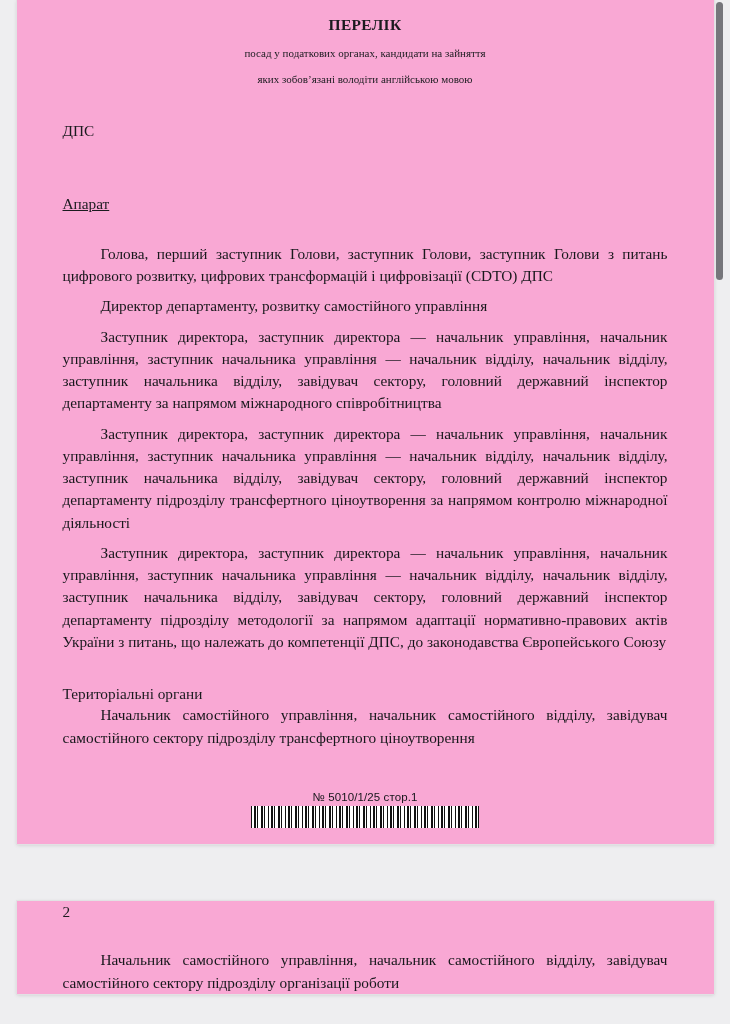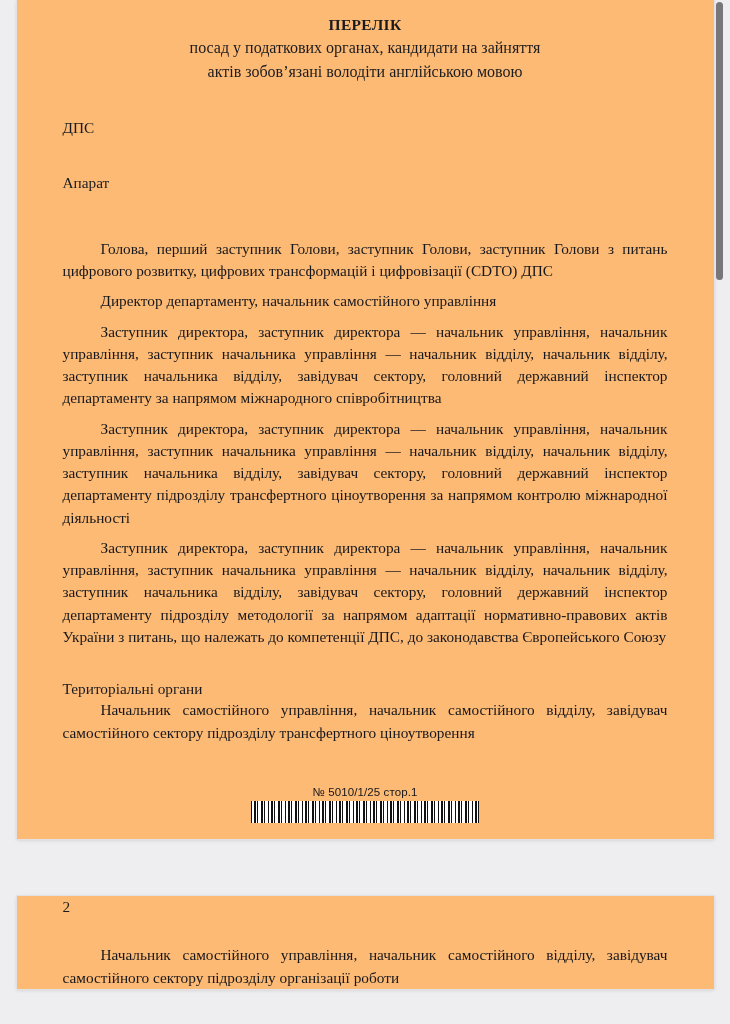--- a/index.html
+++ b/index.html
@@ -27,21 +27,21 @@
   .pages {
     position: absolute;
     top: 0;
     left: 0;
     right: 0;
   }
 
   
   .page {
     position: relative;
-    background: #fdba74;
+    background: #f9a8d4;
     margin: 0 auto;
     width: 697px;
     box-sizing: border-box;
     box-shadow: 0 0 0 1px #e2e2e4, 0 1px 4px rgba(0,0,0,0.16);
   }
   .page + .page {
     margin-top: 13px;
   }
 
   .page-inner {
@@ -54,47 +54,47 @@
     text-align: center;
     font-size: 15.5px;
     letter-spacing: .3px;
     color: #1b1b1f;
     margin: 0;
     padding-top: 14px;
     line-height: 1.42;
   }
   .doc-subtitle {
     text-align: center;
-    font-size: 16px;
+    font-size: 11px;
     color: #1b1b1f;
-    margin: 0;
+    margin: 9px;
     line-height: 1.5;
     padding: 0 6px;
   }
 
   .center-head {
     font-size: 15.3px;
     color: #1b1b1f;
     line-height: 1.4;
   }
   .center-head.gap-lg   { margin-top: 33px; }
-  .center-head.gap-md   { margin-top: 34px; }
+  .center-head.gap-md   { margin-top: 52px; text-decoration: underline; }
   .center-head.gap-terr { margin-top: 30px; font-family: Liberation Serif, serif; }
 
   p.body-par {
     font-size: 15.3px;
     color: #18181c;
     line-height: 1.455;
     text-align: justify;
     text-indent: 38px;
     margin: 0;
     hyphens: none;
   }
   p.body-par + p.body-par { margin-top: 8px; }
-  p.body-par.first { margin-top: 44px; }
+  p.body-par.first { margin-top: 28px; }
   p.body-par.after-head { margin-top: 23px; }
   p.body-par.no-just { text-align: left; }
 
   
   .page-footer {
     margin-top: 42px;
     padding-bottom: 12px;
     text-align: center;
   }
   .barcode-label {
@@ -142,29 +142,29 @@
 
 <div class="viewer">
   <div class="pages">
 
     <div class="page">
       <div class="page-inner">
 
         <h1 class="doc-title">ПЕРЕЛІК</h1>
 
         <div class="doc-subtitle">посад у податкових органах, кандидати на зайняття</div>
-        <div class="doc-subtitle">актів зобов’язані володіти англійською мовою</div>
+        <div class="doc-subtitle">яких зобов’язані володіти англійською мовою</div>
 
         <div class="center-head gap-lg">ДПС</div>
 
         <div class="center-head gap-md">Апарат</div>
 
         <p class="body-par first">Голова, перший заступник Голови, заступник Голови, заступник Голови з питань цифрового розвитку, цифрових трансформацій і цифровізації (CDTO) ДПС</p>
 
-        <p class="body-par no-just">Директор департаменту, начальник самостійного управління</p>
+        <p class="body-par no-just">Директор департаменту, розвитку самостійного управління</p>
 
         <p class="body-par">Заступник директора, заступник директора — начальник управління, начальник управління, заступник начальника управління — начальник відділу, начальник відділу, заступник начальника відділу, завідувач сектору, головний державний інспектор департаменту за напрямом міжнародного співробітництва</p>
 
         <p class="body-par">Заступник директора, заступник директора — начальник управління, начальник управління, заступник начальника управління — начальник відділу, начальник відділу, заступник начальника відділу, завідувач сектору, головний державний інспектор департаменту підрозділу трансфертного ціноутворення за напрямом контролю міжнародної діяльності</p>
 
         <p class="body-par">Заступник директора, заступник директора — начальник управління, начальник управління, заступник начальника управління — начальник відділу, начальник відділу, заступник начальника відділу, завідувач сектору, головний державний інспектор департаменту підрозділу методології за напрямом адаптації нормативно-правових актів України з питань, що належать до компетенції ДПС, до законодавства Європейського Союзу</p>
 
         <div class="center-head gap-terr">Територіальні органи</div>
 
 

